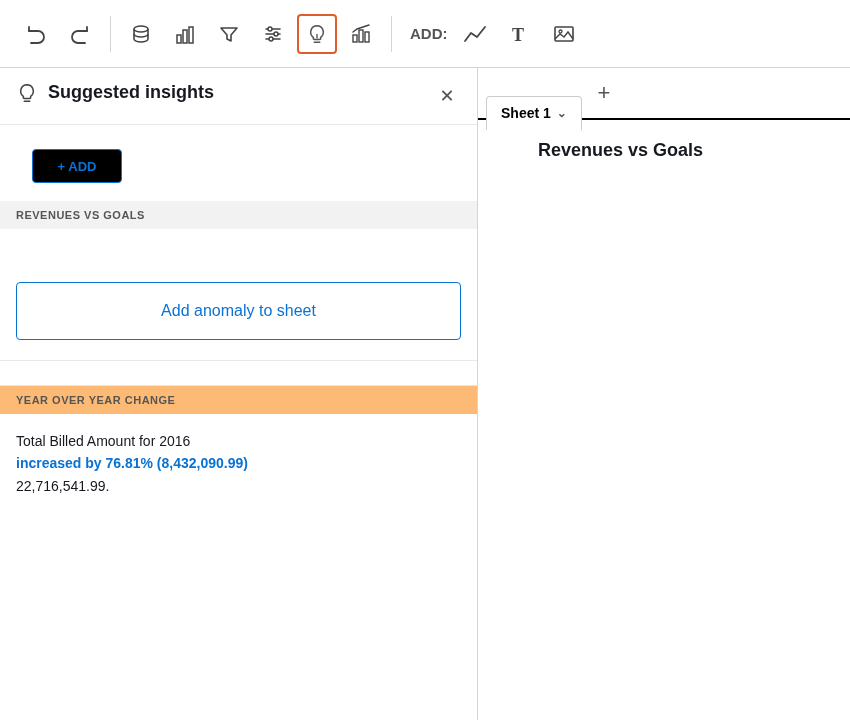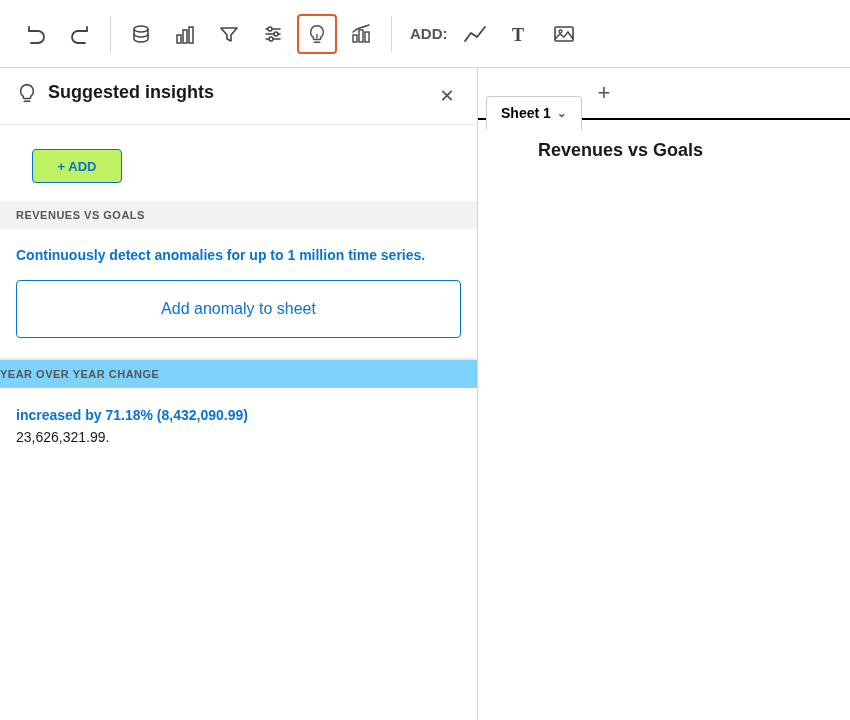--- a/index.html
+++ b/index.html
@@ -62,21 +62,21 @@
       border: none; background: transparent; cursor: pointer;
       font-size: 18px; color: #555; display: flex; align-items: center; justify-content: center;
       border-radius: 4px;
     }
 
     .add-btn {
       margin: 14px 16px;
       width: 90px;
       height: 34px;
       border: 1.5px solid #0972d3;
-      background: #bef264;
+      background: #000000;
       color: #0972d3;
       font-size: 13px; font-weight: 600;
       cursor: pointer;
       border-radius: 4px;
       display: flex; align-items: center; justify-content: center; gap: 6px;
     }
 
     .section-label {
       background: #f2f2f2;
       padding: 8px 16px;
@@ -99,30 +99,31 @@
 
     .add-anomaly-btn {
       width: 100%;
       height: 58px;
       border: 1.5px solid #0972d3;
       background: #fff;
       color: #0972d3;
       font-size: 16px; font-weight: 500;
       cursor: pointer;
       border-radius: 4px;
-      display: flex; align-items: center; justify-content: center;
+      display: flex; align-items: center; justify-content: center; margin-top: 37px;
     }
 
     .section2-label {
-      background: #7dd3fc;
-      padding: 8px 0;
+      background: #fdba74;
+      padding: 8px 16px;
       font-size: 11px; font-weight: 700; color: #555;
       letter-spacing: 0.5px;
       text-transform: uppercase;
       border-top: 1px solid #e8e8e8;
+      margin-top: 24px;
     }
 
     .yoy-content {
       padding: 16px;
     }
     .yoy-static { font-size: 14px; color: #16191f; line-height: 1.6; }
     .yoy-highlight { color: #0972d3; font-weight: 700; }
 
     
     .right-panel {
@@ -290,31 +291,31 @@
 
     <div style="padding: 10px 16px 4px 16px;">
       <button class="add-btn">
         <span>+ ADD</span>
       </button>
     </div>
 
     <div class="section-label">REVENUES VS GOALS</div>
 
     <div class="insight-content">
-      <p class="insight-blue-text">Continuously detect anomalies for up to 1 million time series.</p>
       <button class="add-anomaly-btn">
         <span>Add anomaly to sheet</span>
       </button>
     </div>
 
     <div class="section2-label">YEAR OVER YEAR CHANGE</div>
 
     <div class="yoy-content">
-      <p class="yoy-static yoy-highlight">increased by 71.18% (8,432,090.99)</p>
-      <p class="yoy-static">23,626,321.99.</p>
+      <p class="yoy-static">Total Billed Amount for 2016</p>
+      <p class="yoy-static yoy-highlight">increased by 76.81% (8,432,090.99)</p>
+      <p class="yoy-static">22,716,541.99.</p>
     </div>
 
   </div>
 
   <div class="right-panel">
 
     <div class="sheet-tabs">
       <div class="sheet-tab active">
         <span>Sheet 1</span>
         <span class="chevron-icon">⌄</span>

